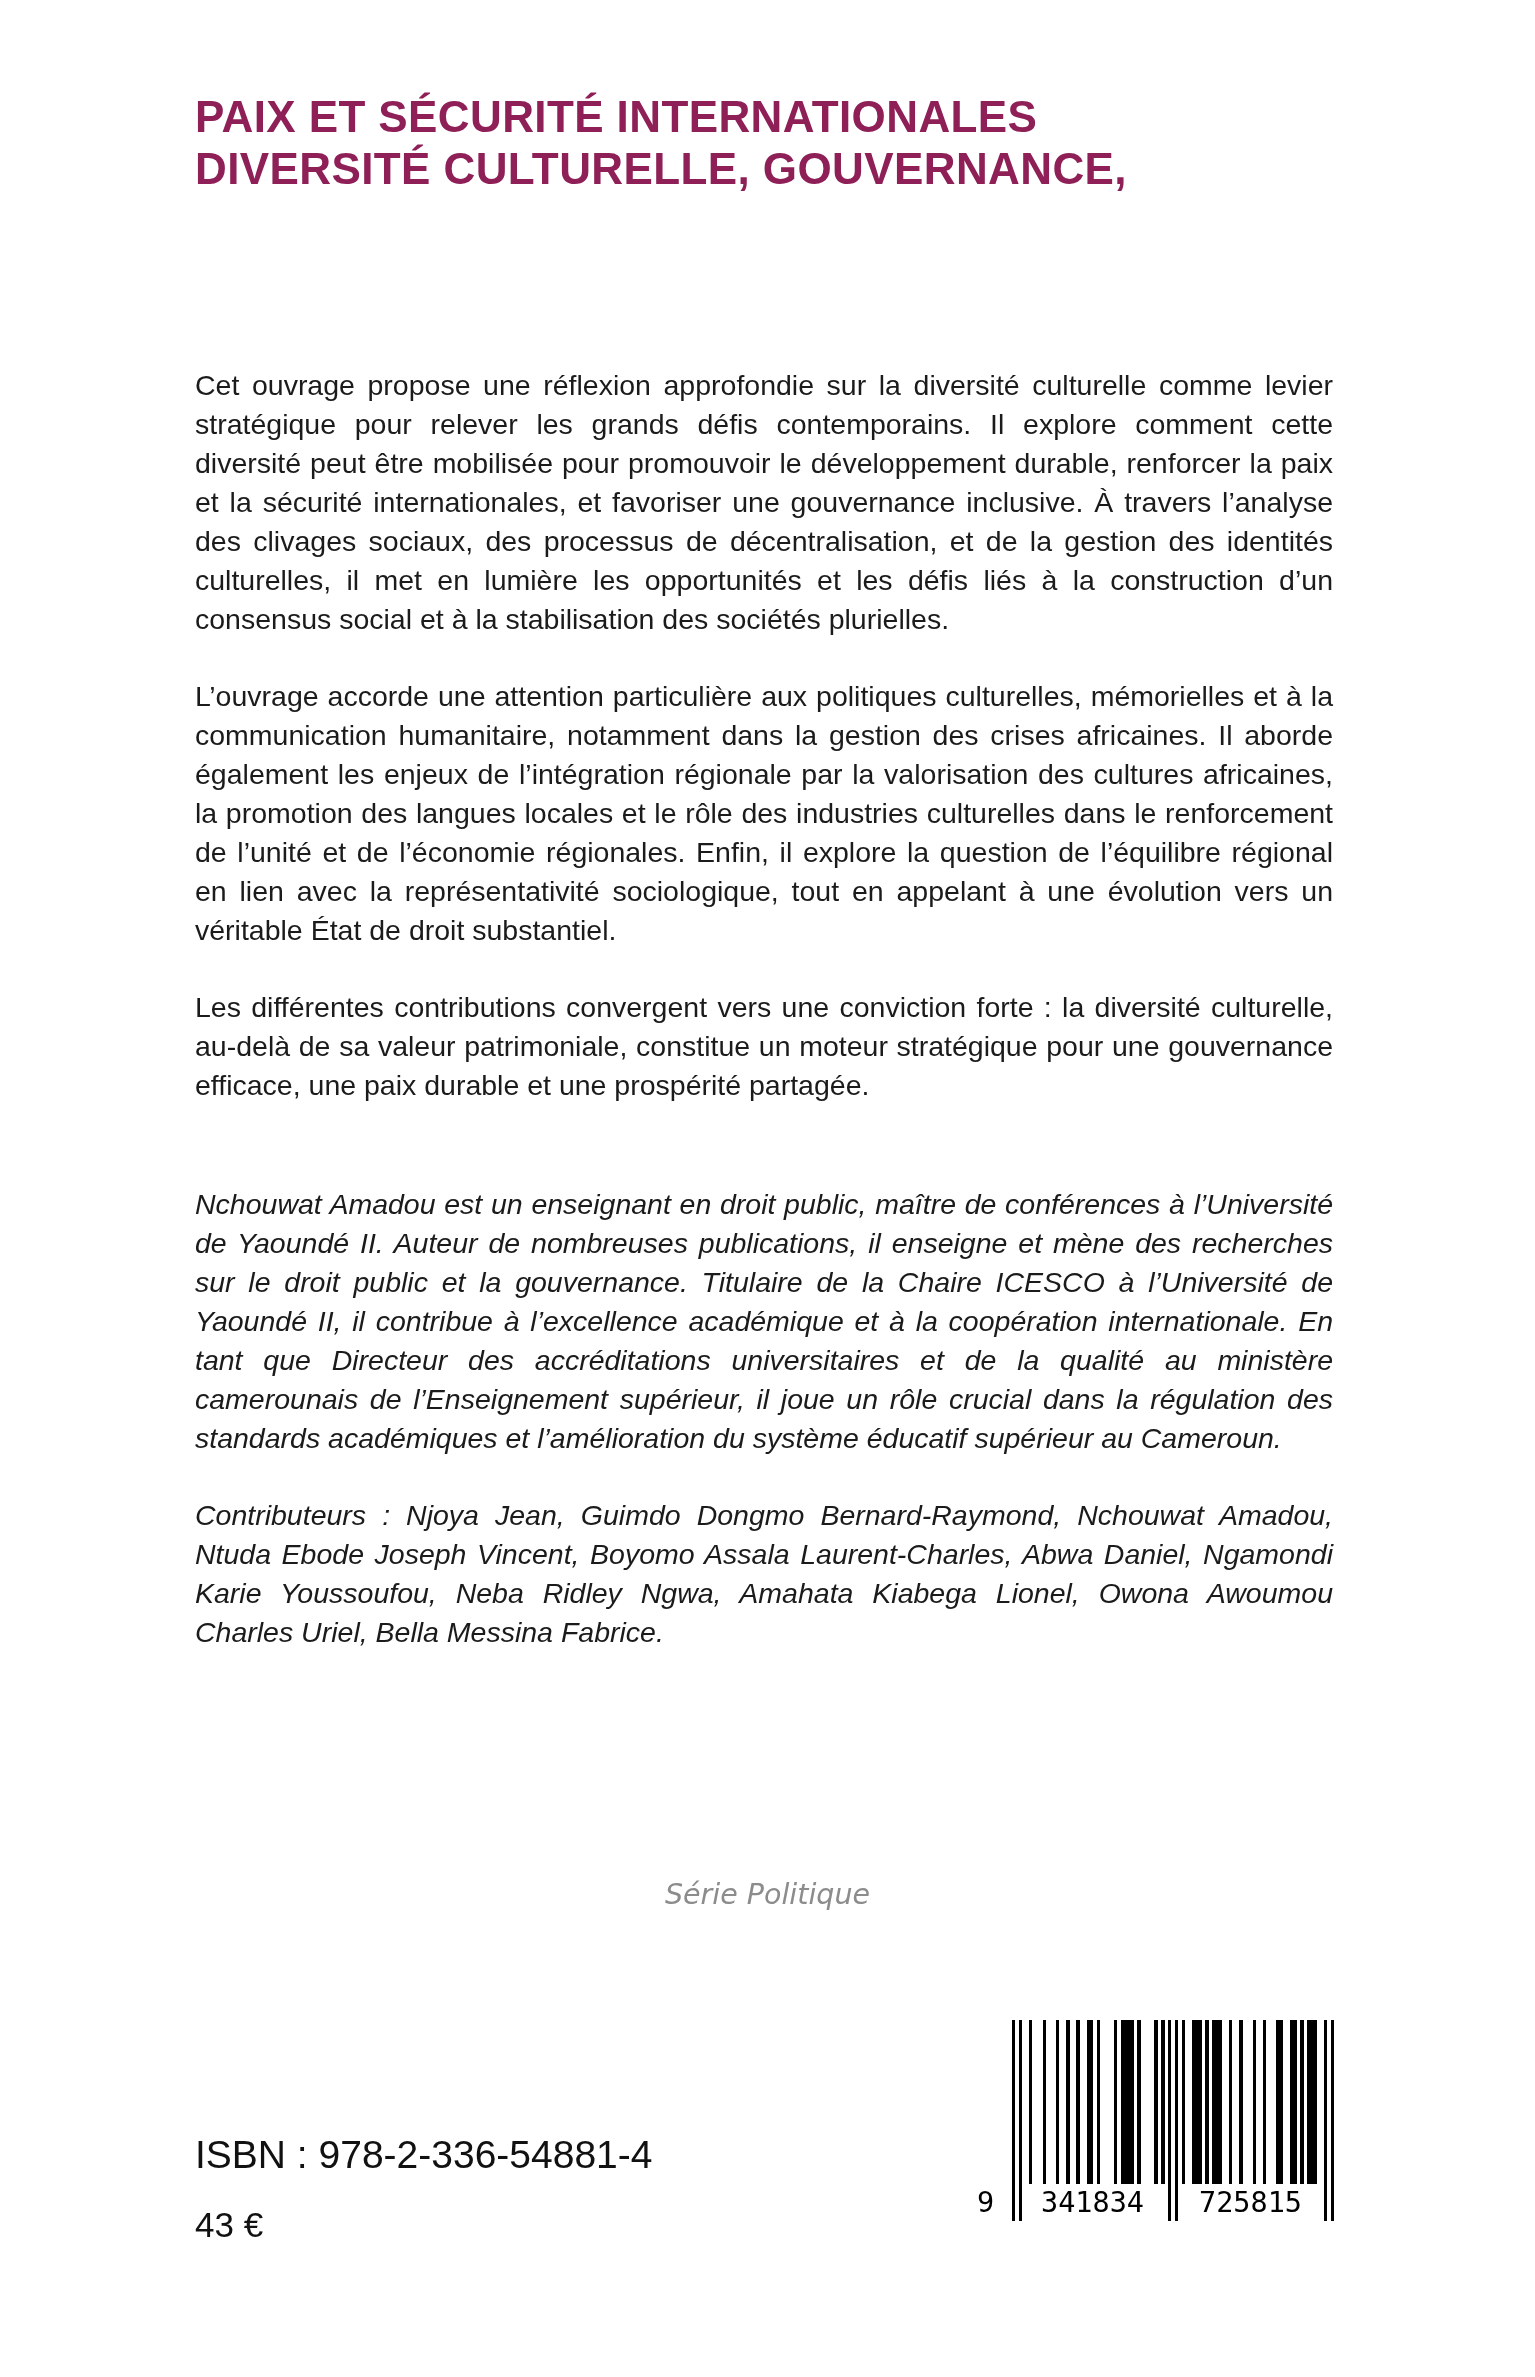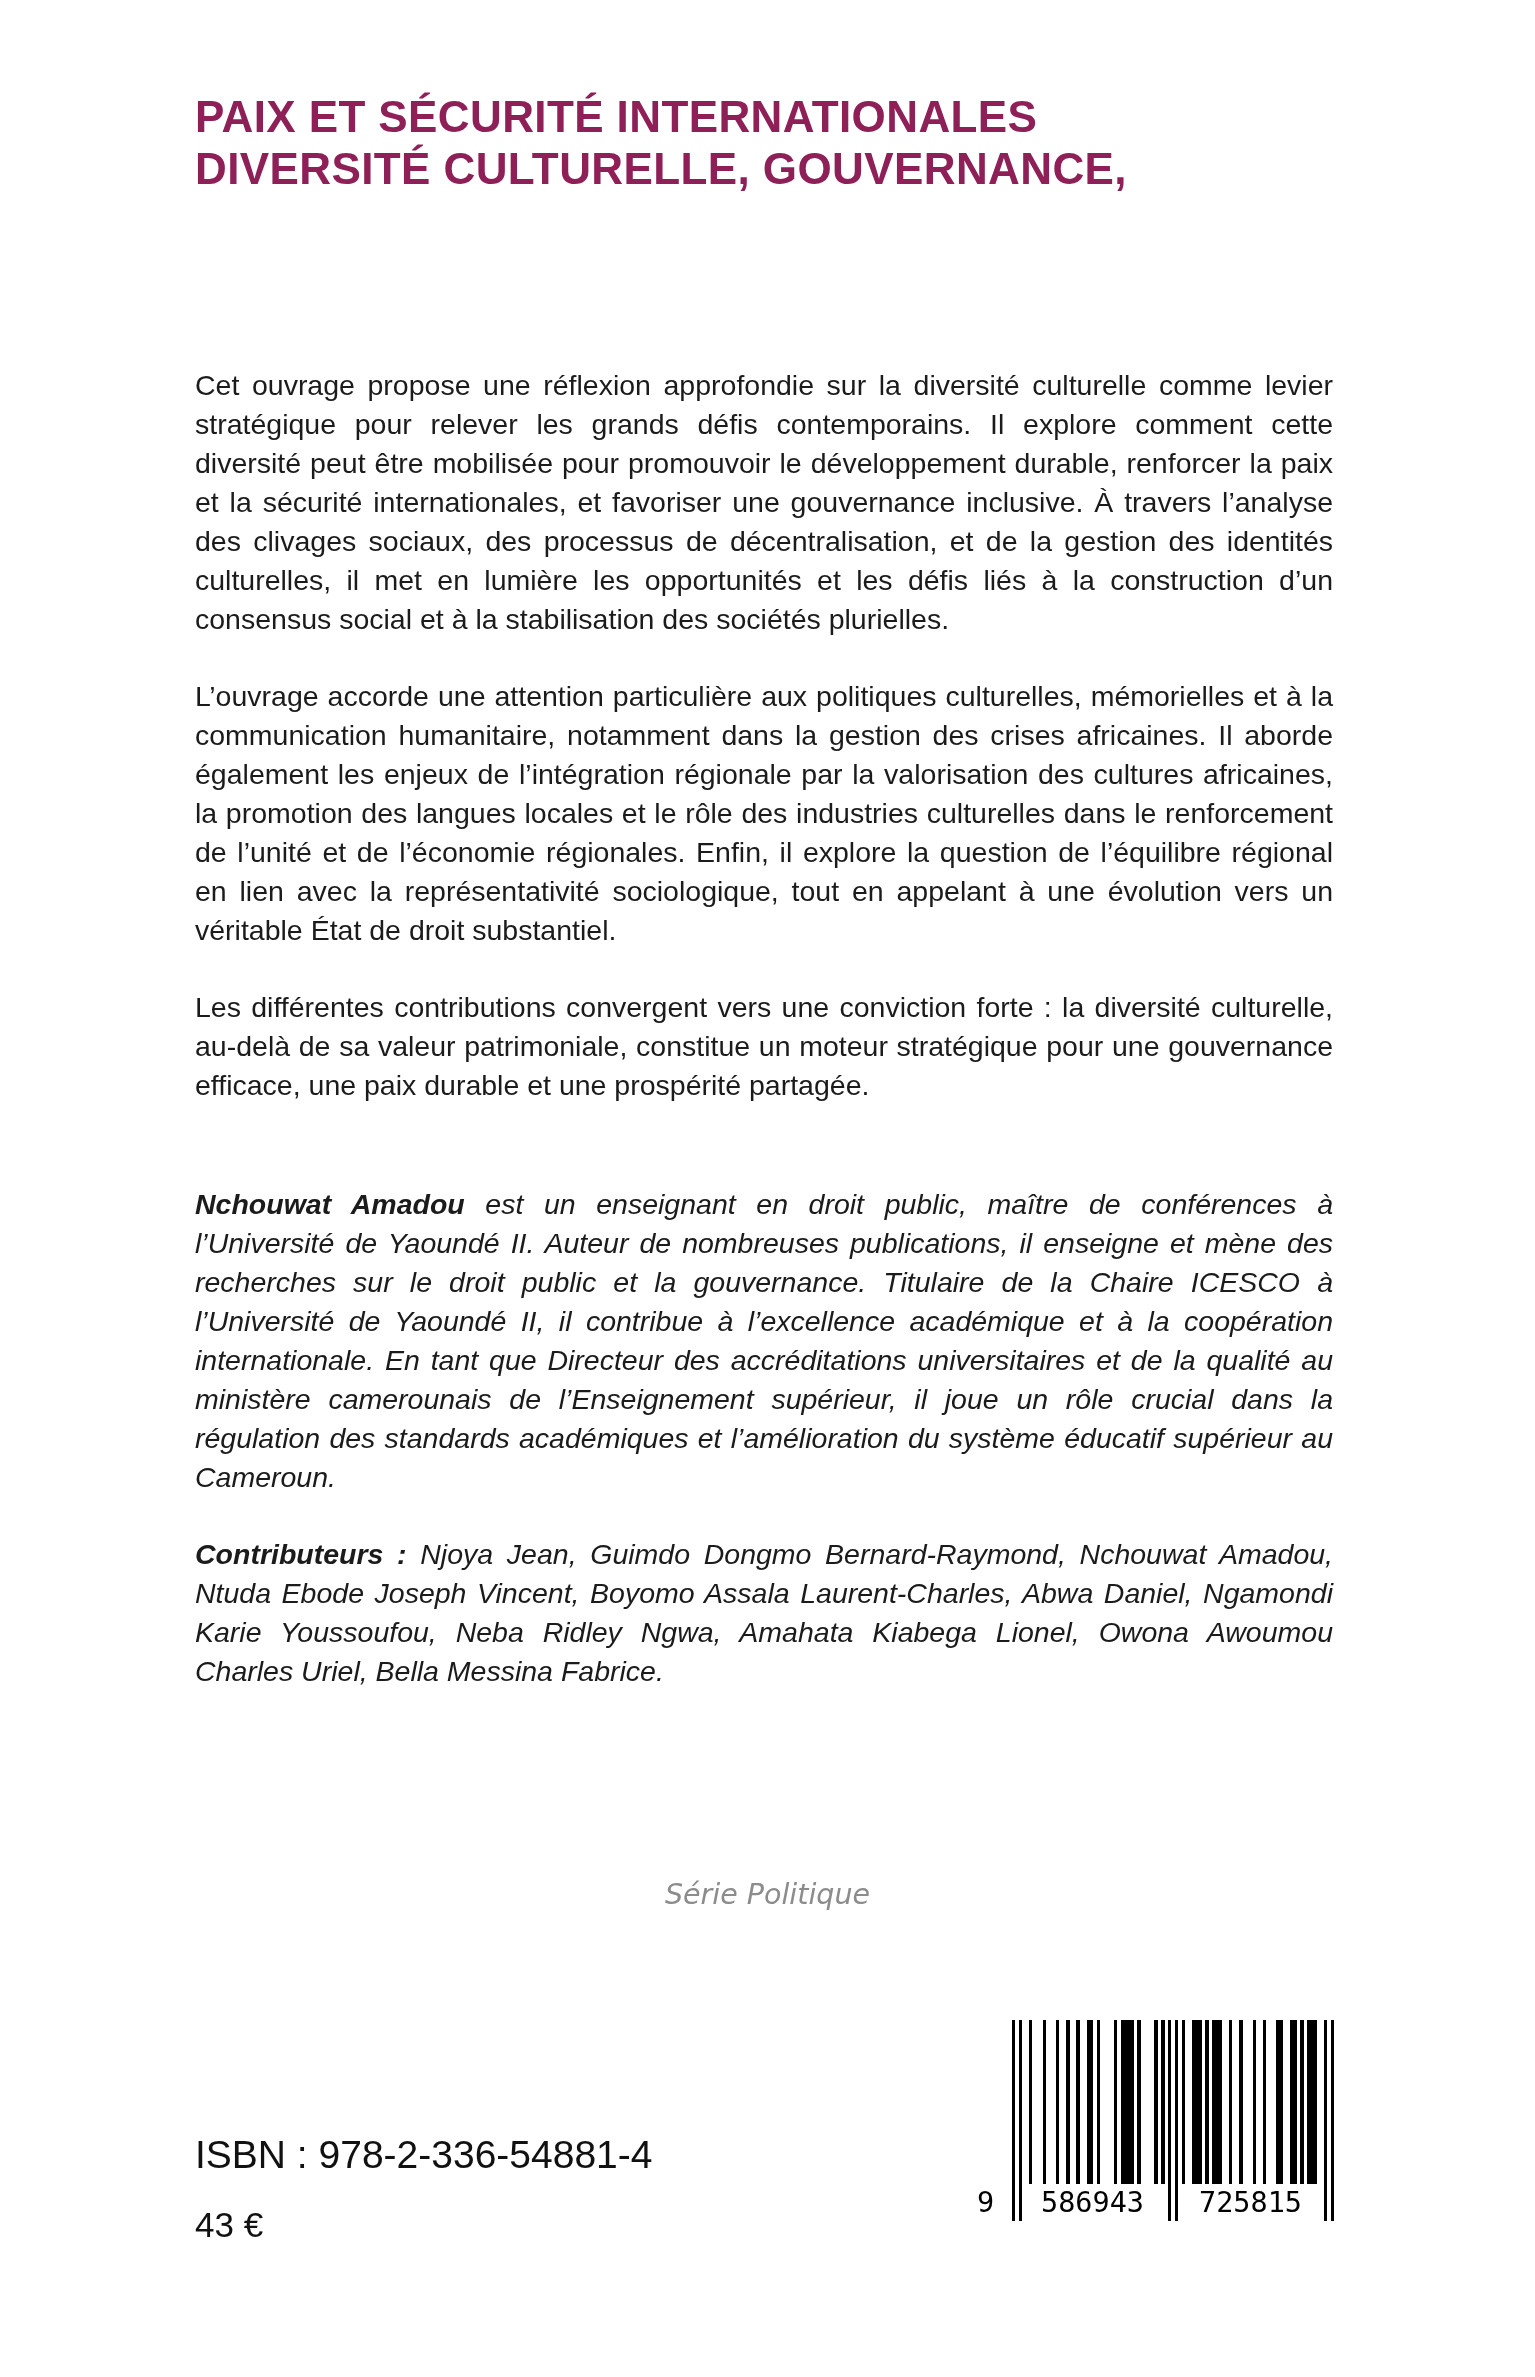--- a/index.html
+++ b/index.html
@@ -33,21 +33,21 @@
     margin: 0 0 38px 0;
     font-size: 28.5px;
     line-height: 39px;
     text-align: justify;
   }
   .bio {
     margin-top: 80px !important;
     font-style: italic;
   }
   .contrib { font-style: italic; }
-  .bio strong, .contrib strong { font-weight: bold; font-style: italic; }
+  .bio strong, .contrib strong { font-weight: normal; font-style: italic; }
 
   .series {
     position: absolute;
     left: 0;
     top: 1861px;
     width: 100%;
     text-align: center;
     color: #8c8c8c;
   }
   .collection {
@@ -222,16 +222,16 @@
       <div style="height: 164px; background: rgb(0, 0, 0);"></div>
       <div style="height: 164px; background: rgb(0, 0, 0);"></div>
       <div style="height: 164px; background: rgb(0, 0, 0);"></div>
       <div style="height: 164px; background: transparent;"></div>
       <div style="height: 164px; background: transparent;"></div>
       <div style="height: 201px; background: rgb(0, 0, 0);"></div>
       <div style="height: 201px; background: transparent;"></div>
       <div style="height: 201px; background: rgb(0, 0, 0);"></div>
     </div>
   <span class="digit d9">9</span>
-  <span class="digit dleft">586943</span>
+  <span class="digit dleft">341834</span>
   <span class="digit dright">725815</span>
 </div>
 
 
 </body></html>

